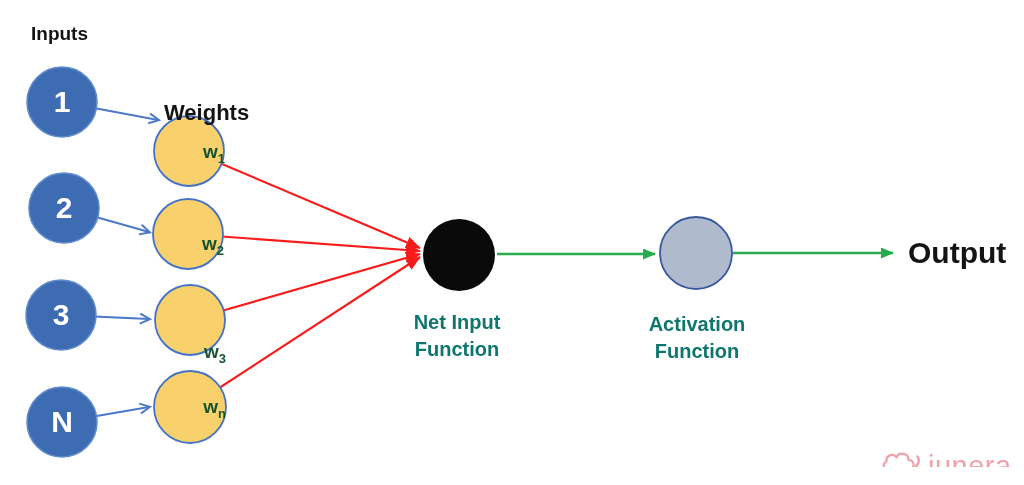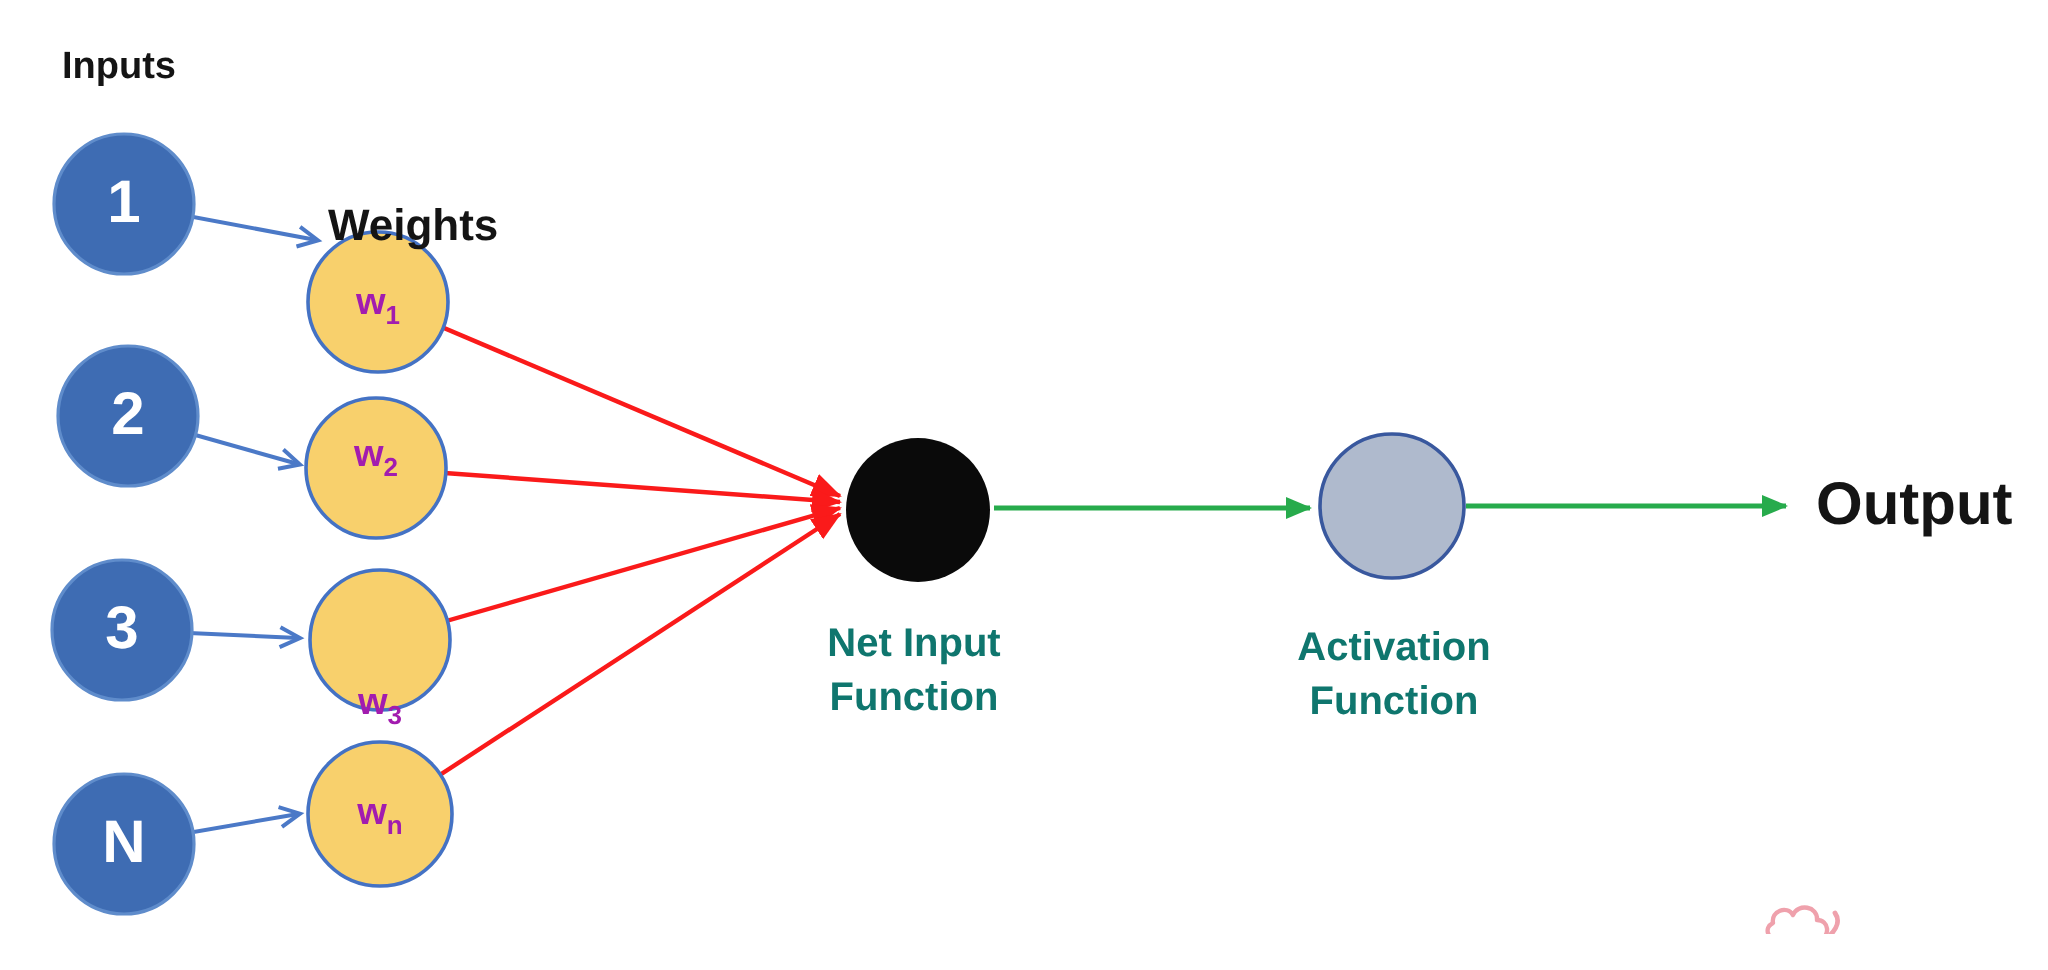--- a/index.html
+++ b/index.html
@@ -13,26 +13,26 @@
   #lbl-weights { left:164px; top:68px;  font-size:22px;margin-top:32px; }
   .node-num {
     position:absolute; width:70px; text-align:center;
     color:#ffffff; font-size:30px; font-weight:700; line-height:36px;
   }
   #num-1 { left:27px; top:84px; }
   #num-2 { left:29px; top:190px; }
   #num-3 { left:26px; top:297px; }
   #num-n { left:27px; top:404px; }
   .node-w {
-    position:absolute; width:72px; text-align:center;
-    color:#a21caf; font-size:19px; font-weight:700; line-height:24px;
+    position:absolute; width:72px; text-align:right;
+    color:#14532d; font-size:19px; font-weight:700; line-height:24px;
   }
   .node-w sub { font-size:13px; }
   #w-1 { left:153px; top:140px; }
-  #w-2 { left:152px; top:216px; }
+  #w-2 { left:152px; top:232px; }
   #w-3 { left:154px; top:308px;margin-top:32px; }
   #w-n { left:154px; top:395px; }
   .fn-label {
     position:absolute; width:166px; text-align:center;
     color:#0f766e; font-size:20px; font-weight:700; line-height:27px;
   }
   #lbl-netinput   { left:374px; top:309px; }
   #lbl-activation { left:614px; top:311px; }
   #lbl-output { left:908px; top:236px; font-size:30px; }
   .logo {
@@ -121,15 +121,16 @@
   </div>
 
   <div class="lbl" id="lbl-output">Output</div>
 
   <div class="logo">
     <svg width="46" height="33" viewBox="0 0 46 33">
       <path d="M14 21 C8 21.5 5.5 15 10.5 12.5 C9.5 6.5 17.5 3.5 20.5 8.5 C23 2.5 33 4 32.5 11 C38.5 11 39.5 19 33.5 21 Z" fill="#ffffff" stroke="#efa1ac" stroke-width="2.2" stroke-linejoin="round"></path>
       <path d="M41.5 7.5 C46.5 14.5 36 23.5 25 25.5 C14.5 27.5 4.5 25 3 19.5" fill="none" stroke="#efa1ac" stroke-width="2.4" stroke-linecap="round"></path>
       <path d="M8.5 29.5 C16 31.5 26 30 32 26.5" fill="none" stroke="#efa1ac" stroke-width="2" stroke-linecap="round"></path>
     </svg>
+    <span class="logo-text">iunera</span>
   </div>
 
 </div>
 
 </body></html>

